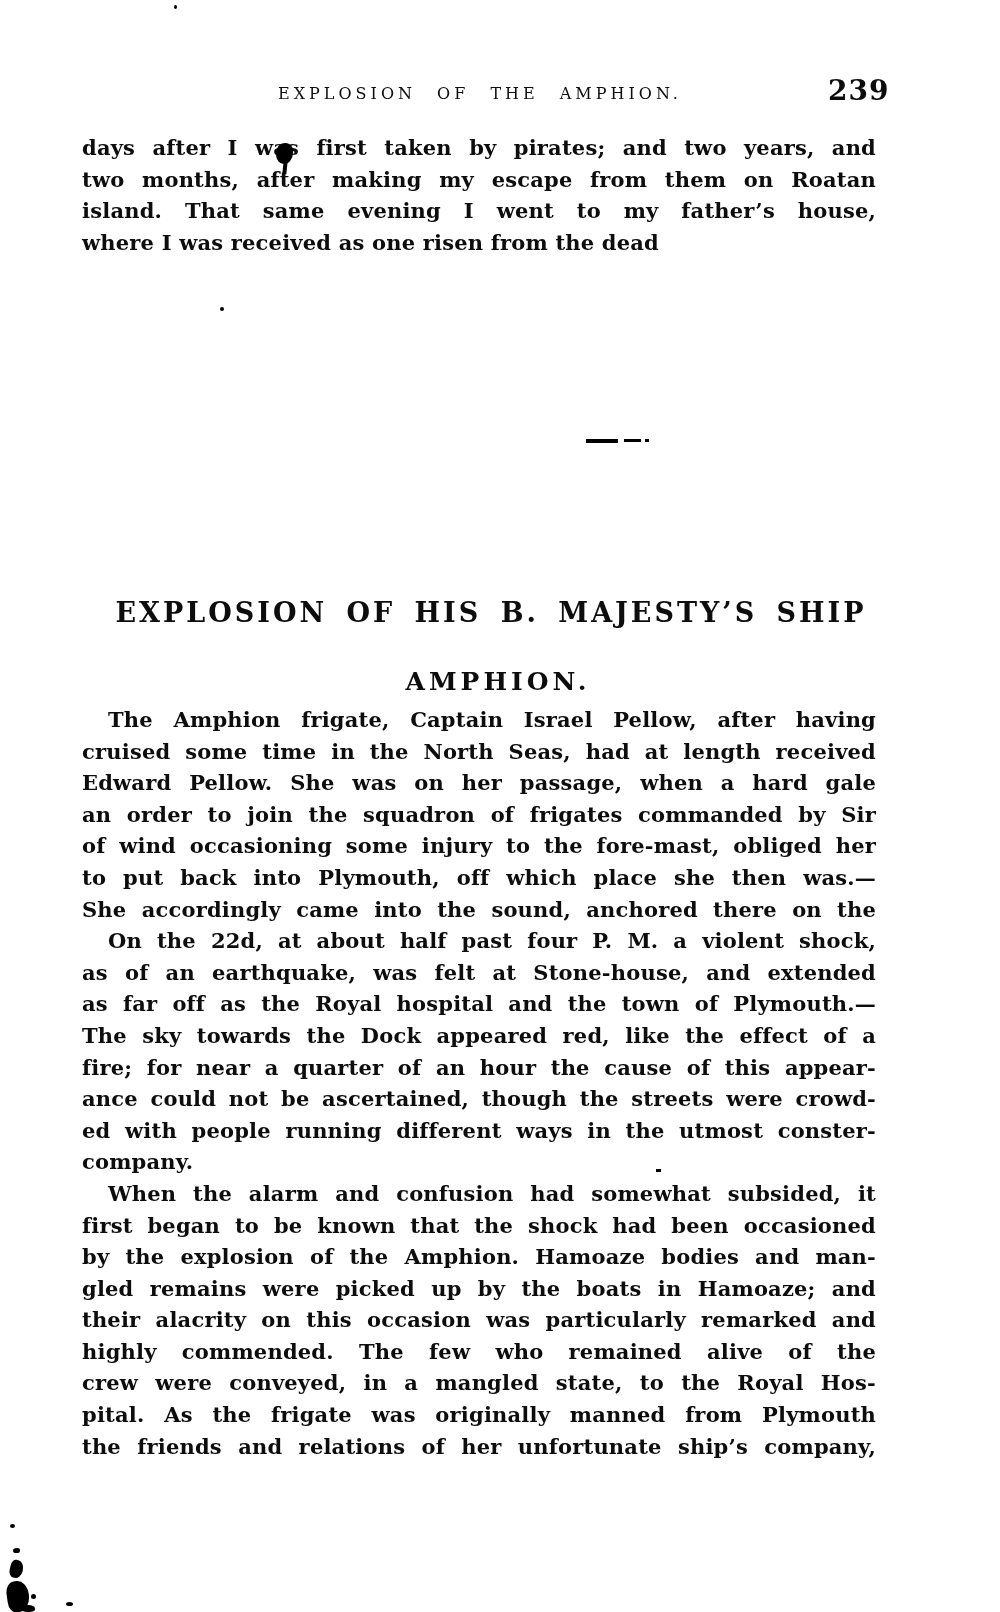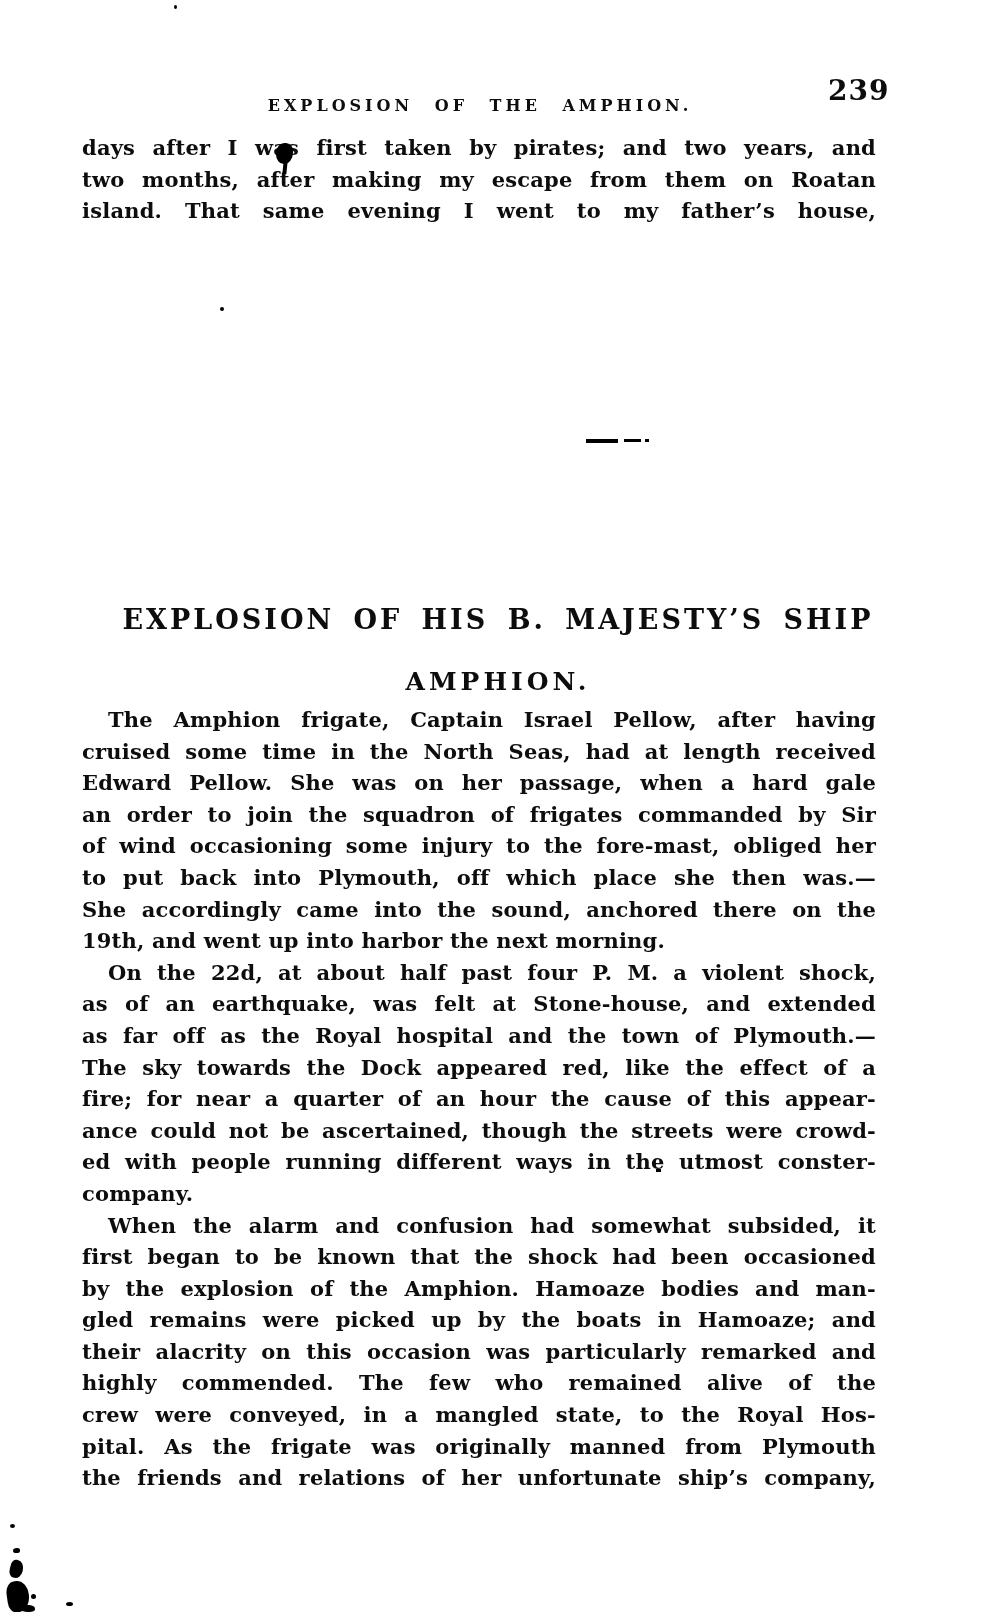--- a/index.html
+++ b/index.html
@@ -9,22 +9,22 @@
     background:#ffffff;
     overflow:hidden;
     color:#0d0d0d;
     font-family:"DejaVu Serif","Liberation Serif",serif;
     -webkit-font-smoothing:none;
   }
   
   .running-head{
     position:absolute;top:84px;left:0;width:960px;
     text-align:center;
-    font-size:16px;font-weight:700;
-    letter-spacing:4px;word-spacing:12px;margin-top:12px;
+    font-size:16px;font-weight:400;
+    letter-spacing:4px;word-spacing:12px;
   }
   .page-number{
     position:absolute;top:74px;left:828px;
     font-size:28px;font-weight:700;letter-spacing:1px;
   }
   
   .textblock{
     position:absolute;left:82px;width:794px;
     font-size:21px;line-height:31.6px;font-weight:700;
     letter-spacing:0.2px;
@@ -39,21 +39,21 @@
   .line.lastline{text-align-last:left;}
   .line.indent{text-indent:26px;}
   
   .divider{position:absolute;top:430px;left:586px;height:6px;}
   .dash{display:inline-block;background:#000;vertical-align:middle;}
   .dash.long{width:32px;height:4px;}
   .dash.short{width:17px;height:3px;margin-left:6px;}
   .dash.dot{width:4px;height:3px;margin-left:4px;}
   
   .title1{
-    position:absolute;top:590px;left:0;width:968px;margin:14px;
+    position:absolute;top:590px;left:0;width:968px;margin:7px;
     text-align:center;
     font-size:27px;font-weight:700;
     letter-spacing:3px;word-spacing:7px;
   }
   .title2{
     position:absolute;top:651px;left:0;width:964px;margin:16px;
     text-align:center;
     font-size:25px;font-weight:700;
     letter-spacing:4px;
   }
@@ -67,40 +67,40 @@
 
 <div class="page">
 
   <div class="running-head">EXPLOSION OF THE AMPHION.</div>
   <div class="page-number">239</div>
 
   <div class="textblock continuation">
     <div class="line">days after I was first taken by pirates; and two years, and</div>
     <div class="line">two months, after making my escape from them on Roatan</div>
     <div class="line">island.  That same evening I went to my father’s house,</div>
+    <div class="line lastline">where I was received as one risen from the dead</div>
   </div>
 
   <div class="divider">
     <span class="dash long"></span><span class="dash short"></span><span class="dash dot"></span>
   </div>
 
   <h1 class="title1">EXPLOSION OF HIS B. MAJESTY’S SHIP</h1>
   <h2 class="title2">AMPHION.</h2>
 
   <div class="textblock article-body">
 
     <div>
       <div class="line indent">The Amphion frigate, Captain Israel Pellow, after having</div>
       <div class="line">cruised some time in the North Seas, had at length received</div>
       <div class="line">Edward Pellow.  She was on her passage, when a hard gale</div>
       <div class="line">an order to join the squadron of frigates commanded by Sir</div>
       <div class="line">of wind occasioning some injury to the fore-mast, obliged her</div>
       <div class="line">to put back into Plymouth, off which place she then was.—</div>
       <div class="line">She accordingly came into the sound, anchored there on the</div>
-      <div class="line lastline">19th, and went up into harbor the next morning.</div>
     </div>
 
     <div>
       <div class="line indent">On the 22d, at about half past four P. M. a violent shock,</div>
       <div class="line">as of an earthquake, was felt at Stone-house, and extended</div>
       <div class="line">as far off as the Royal hospital and the town of Plymouth.—</div>
       <div class="line">The sky towards the Dock appeared red, like the effect of a</div>
       <div class="line">fire; for near a quarter of an hour the cause of this appear-</div>
       <div class="line">ance could not be ascertained, though the streets were crowd-</div>
       <div class="line">ed with people running different ways in the utmost conster-</div>

